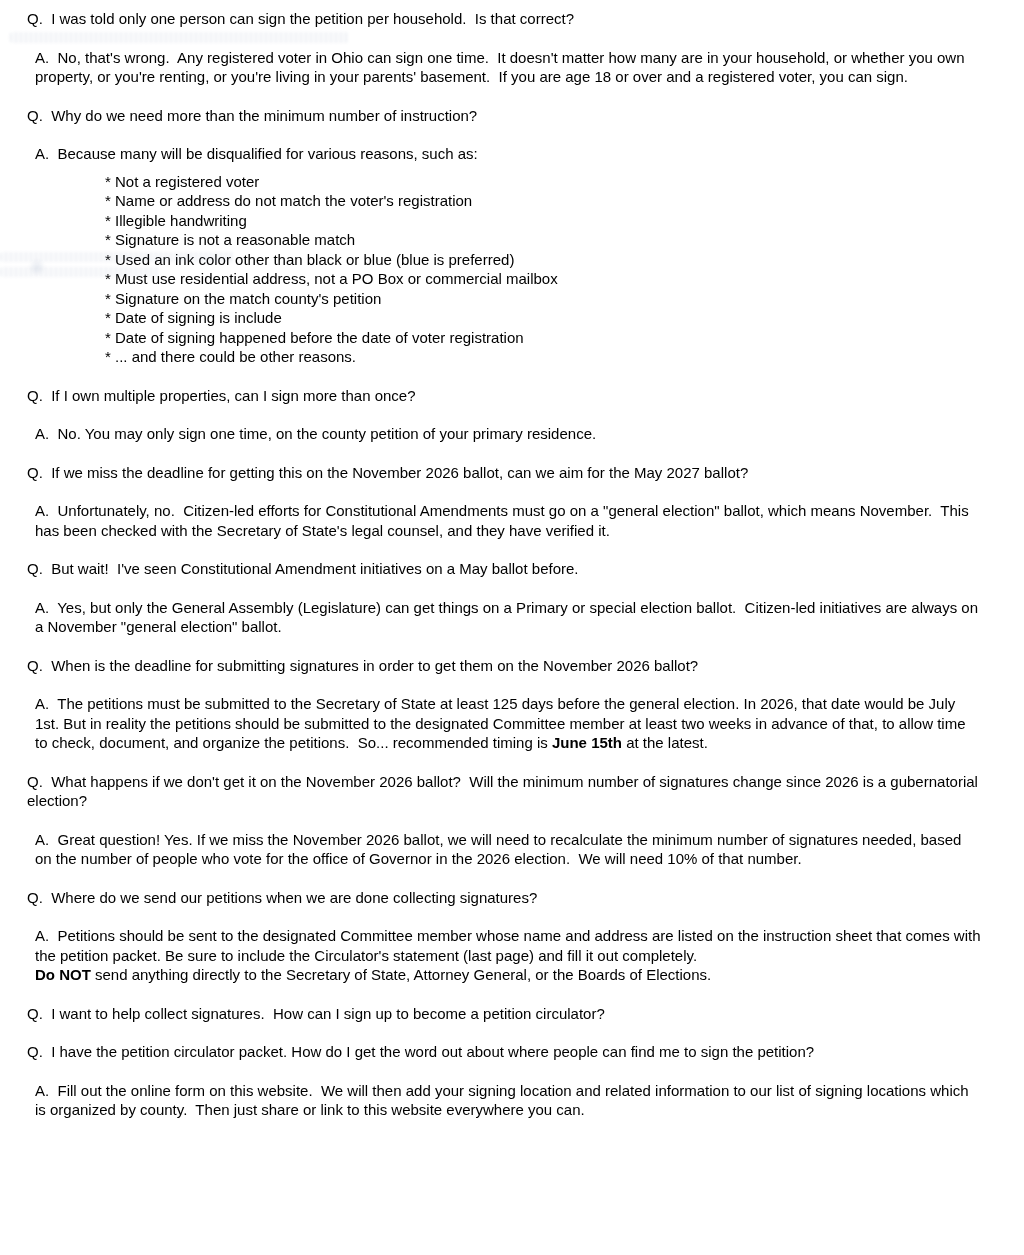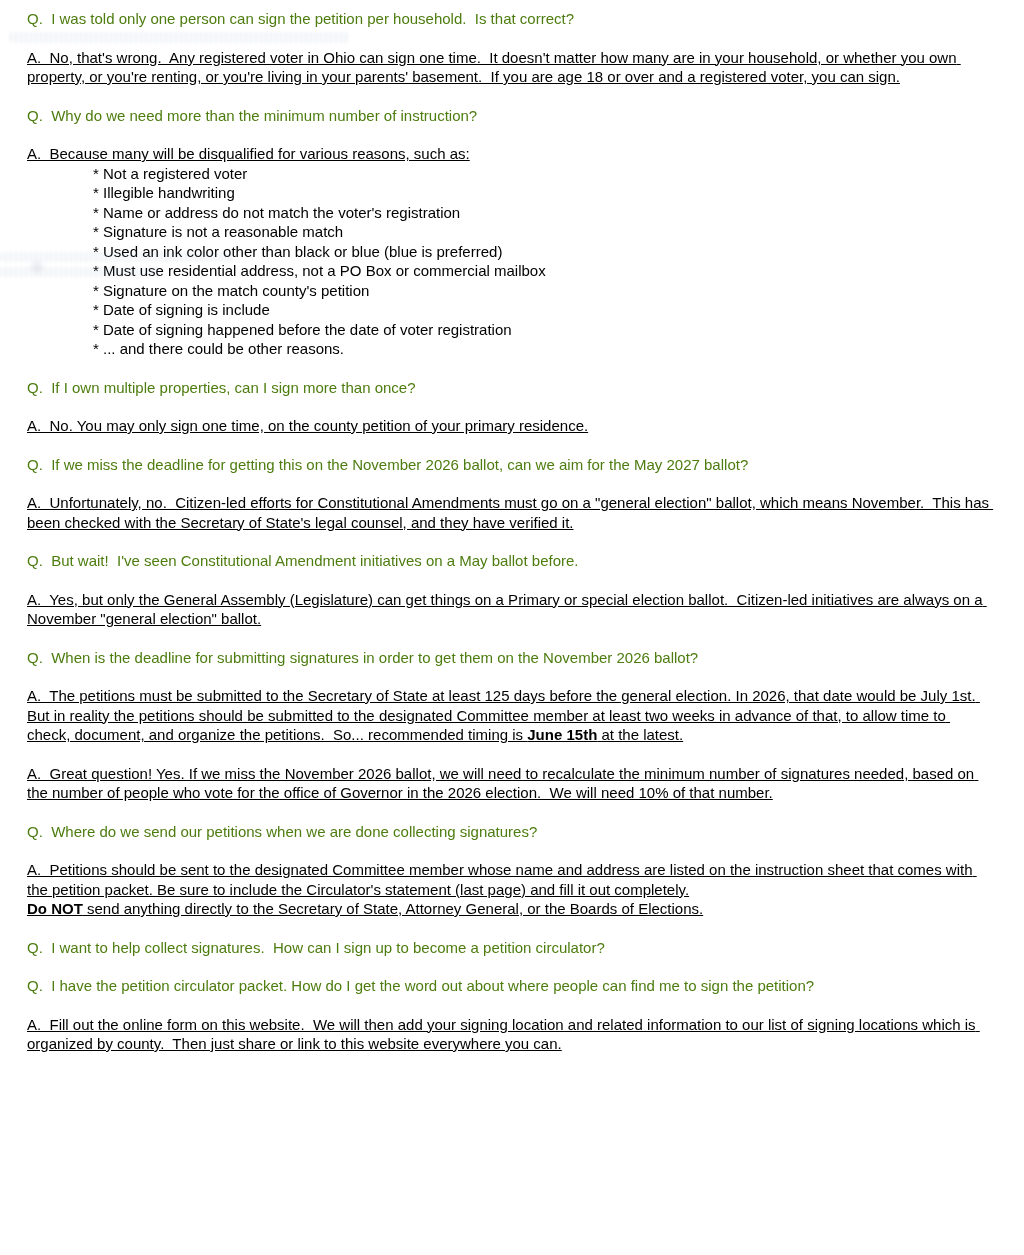--- a/index.html
+++ b/index.html
@@ -17,35 +17,35 @@
   }
   .page {
     box-sizing: border-box;
     width: 1024px;
     padding: 9px 34px 30px 27px;
   }
   .qa-item {
     margin: 0 0 19px 0;
   }
   .question {
-    color: #4d7c0f;
+    color: #000000;
     margin: 0 0 19px 0;
     white-space: pre-wrap;
   }
   .answer {
-    margin: 0;
+    margin: 8px;
     white-space: pre-wrap;
-    text-decoration: underline;
   }
   .answer b { font-weight: bold; text-align: center; }
   .bullets {
     padding-left: 66px;
   }
   .bullet {
     white-space: pre-wrap;
+    margin-left: 12px;
   }
   
   .smudge {
     position: absolute;
     pointer-events: none;
     background: repeating-linear-gradient(
       90deg,
       rgba(110, 130, 165, 0.45) 0 2px,
       rgba(200, 210, 230, 0.12) 2px 5px
     );
@@ -79,22 +79,22 @@
   <div>
       <section class="qa-item">
         <p class="question">Q.  I was told only one person can sign the petition per household.  Is that correct?</p>
         <p class="answer"><span>A.  No, that's wrong.  Any registered voter in Ohio can sign one time.  It doesn't matter how many are in your household, or whether you own property, or you're renting, or you're living in your parents' basement.  If you are age 18 or over and a registered voter, you can sign.</span></p>
       </section>
       <section class="qa-item">
         <p class="question">Q.  Why do we need more than the minimum number of instruction?</p>
         <p class="answer"><span>A.  Because many will be disqualified for various reasons, such as:</span></p>
         <div class="bullets">
           <div class="bullet">* Not a registered voter</div>
+          <div class="bullet">* Name or address do not match the voter's registration</div>
           <div class="bullet">* Illegible handwriting</div>
-          <div class="bullet">* Name or address do not match the voter's registration</div>
           <div class="bullet">* Signature is not a reasonable match</div>
           <div class="bullet">* Used an ink color other than black or blue (blue is preferred)</div>
           <div class="bullet">* Must use residential address, not a PO Box or commercial mailbox</div>
           <div class="bullet">* Signature on the match county's petition</div>
           <div class="bullet">* Date of signing is include</div>
           <div class="bullet">* Date of signing happened before the date of voter registration</div>
           <div class="bullet">* ... and there could be other reasons.</div>
         </div>
       </section>
       <section class="qa-item">
@@ -107,20 +107,21 @@
       </section>
       <section class="qa-item">
         <p class="question">Q.  But wait!  I've seen Constitutional Amendment initiatives on a May ballot before.</p>
         <p class="answer"><span>A.  Yes, but only the General Assembly (Legislature) can get things on a Primary or special election ballot.  Citizen-led initiatives are always on a November "general election" ballot.</span></p>
       </section>
       <section class="qa-item">
         <p class="question">Q.  When is the deadline for submitting signatures in order to get them on the November 2026 ballot?</p>
         <p class="answer"><span>A.  The petitions must be submitted to the Secretary of State at least 125 days before the general election. In 2026, that date would be July 1st. But in reality the petitions should be submitted to the designated Committee member at least two weeks in advance of that, to allow time to check, document, and organize the petitions.  So... recommended timing is </span><b>June 15th</b><span> at the latest.</span></p>
       </section>
       <section class="qa-item">
+        <p class="question">Q.  What happens if we don't get it on the November 2026 ballot?  Will the minimum number of signatures change since 2026 is a gubernatorial election?</p>
         <p class="answer"><span>A.  Great question! Yes. If we miss the November 2026 ballot, we will need to recalculate the minimum number of signatures needed, based on the number of people who vote for the office of Governor in the 2026 election.  We will need 10% of that number.</span></p>
       </section>
       <section class="qa-item">
         <p class="question">Q.  Where do we send our petitions when we are done collecting signatures?</p>
         <p class="answer"><span>A.  Petitions should be sent to the designated Committee member whose name and address are listed on the instruction sheet that comes with the petition packet. Be sure to include the Circulator's statement (last page) and fill it out completely.
 </span><b>Do NOT</b><span> send anything directly to the Secretary of State, Attorney General, or the Boards of Elections.</span></p>
       </section>
       <section class="qa-item">
         <p class="question">Q.  I want to help collect signatures.  How can I sign up to become a petition circulator?</p>
       </section>

